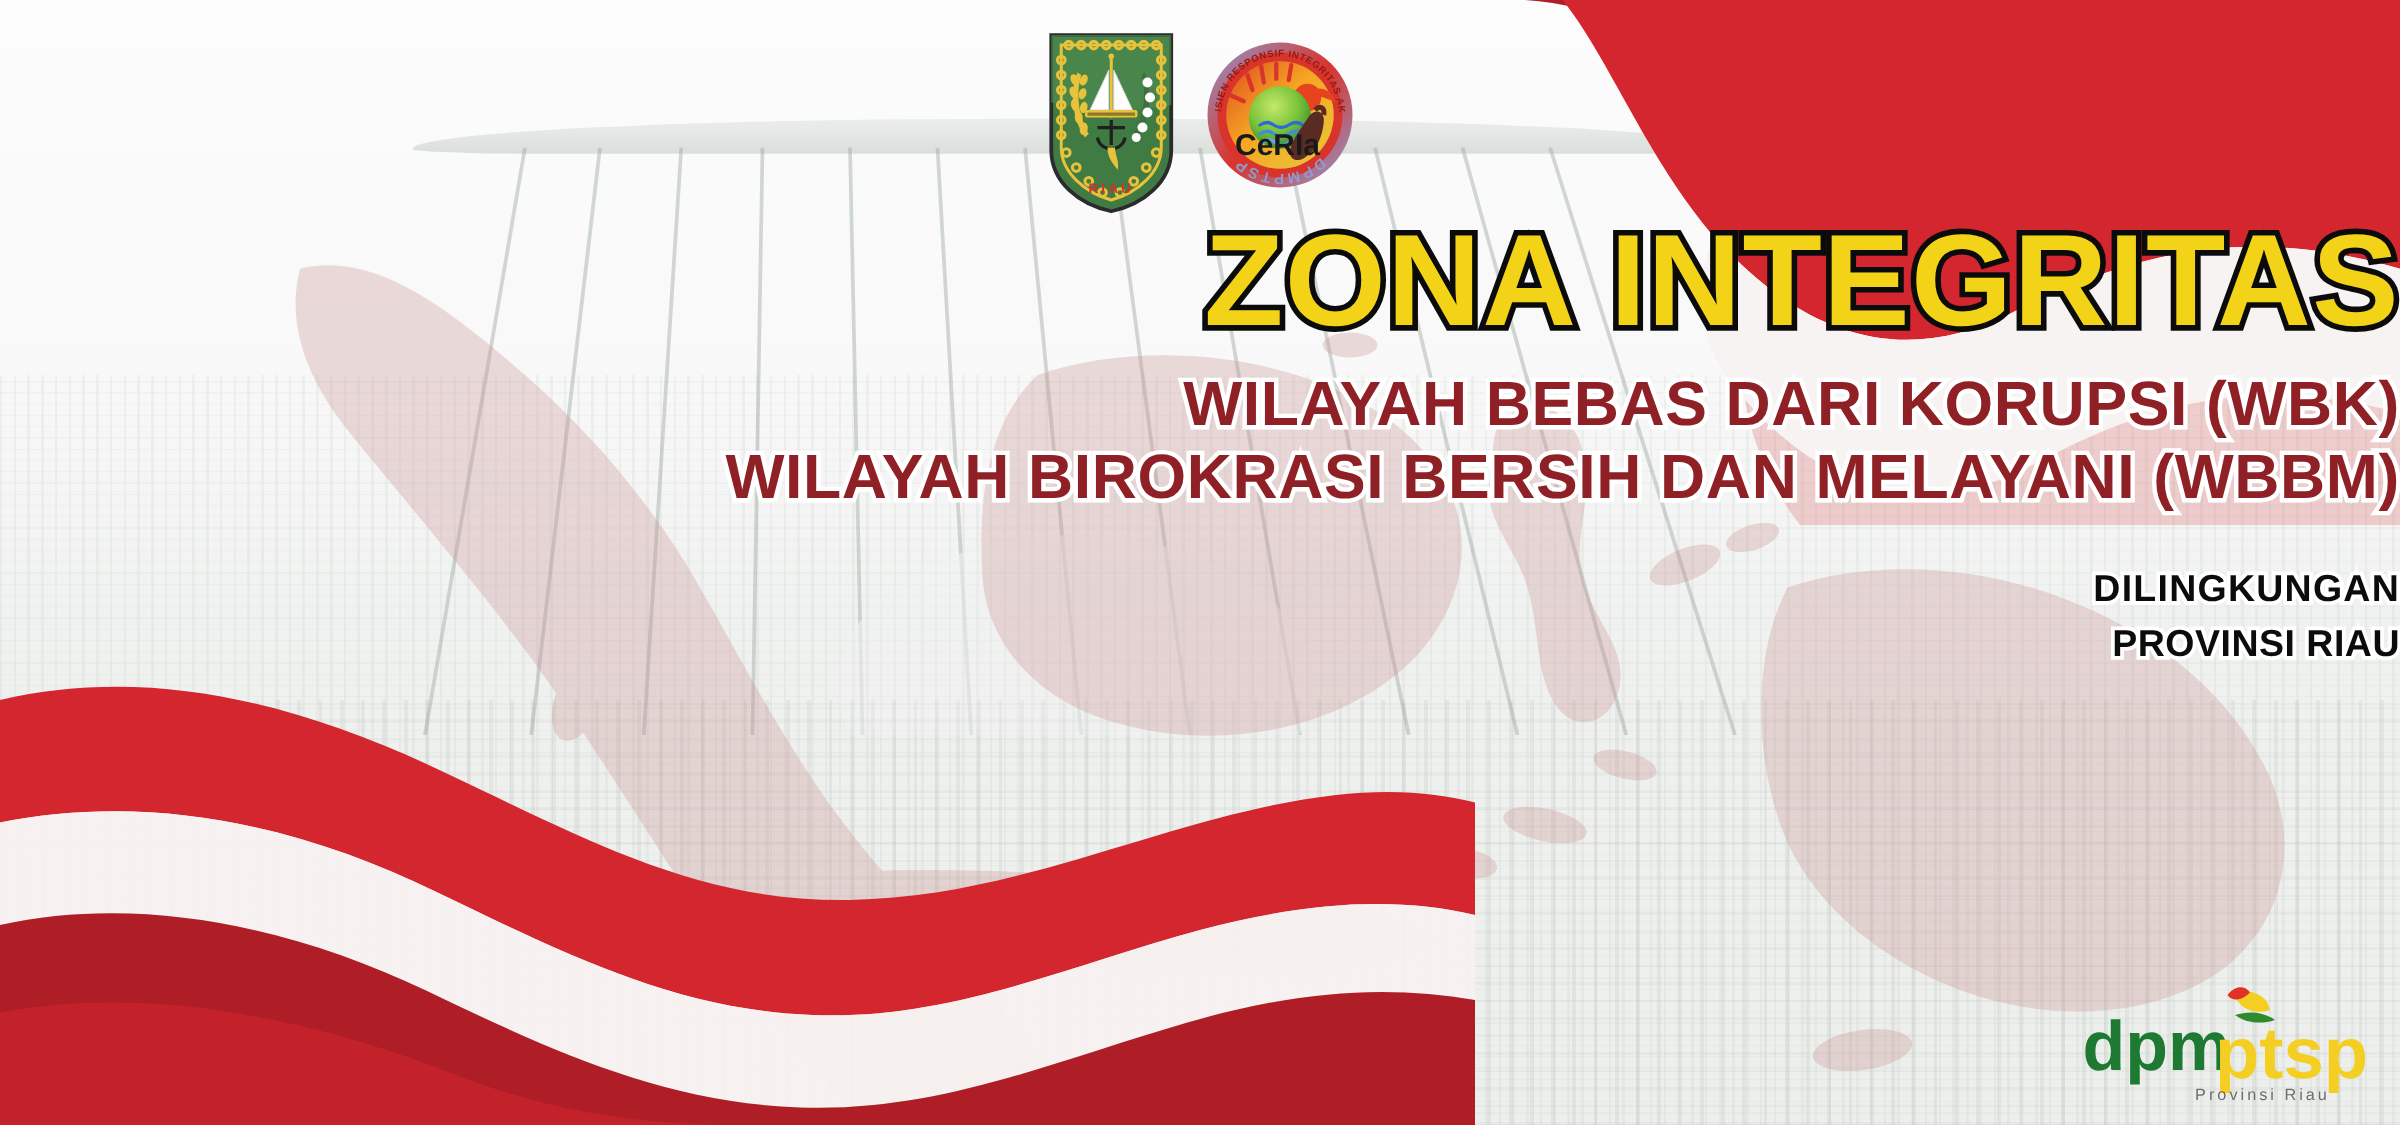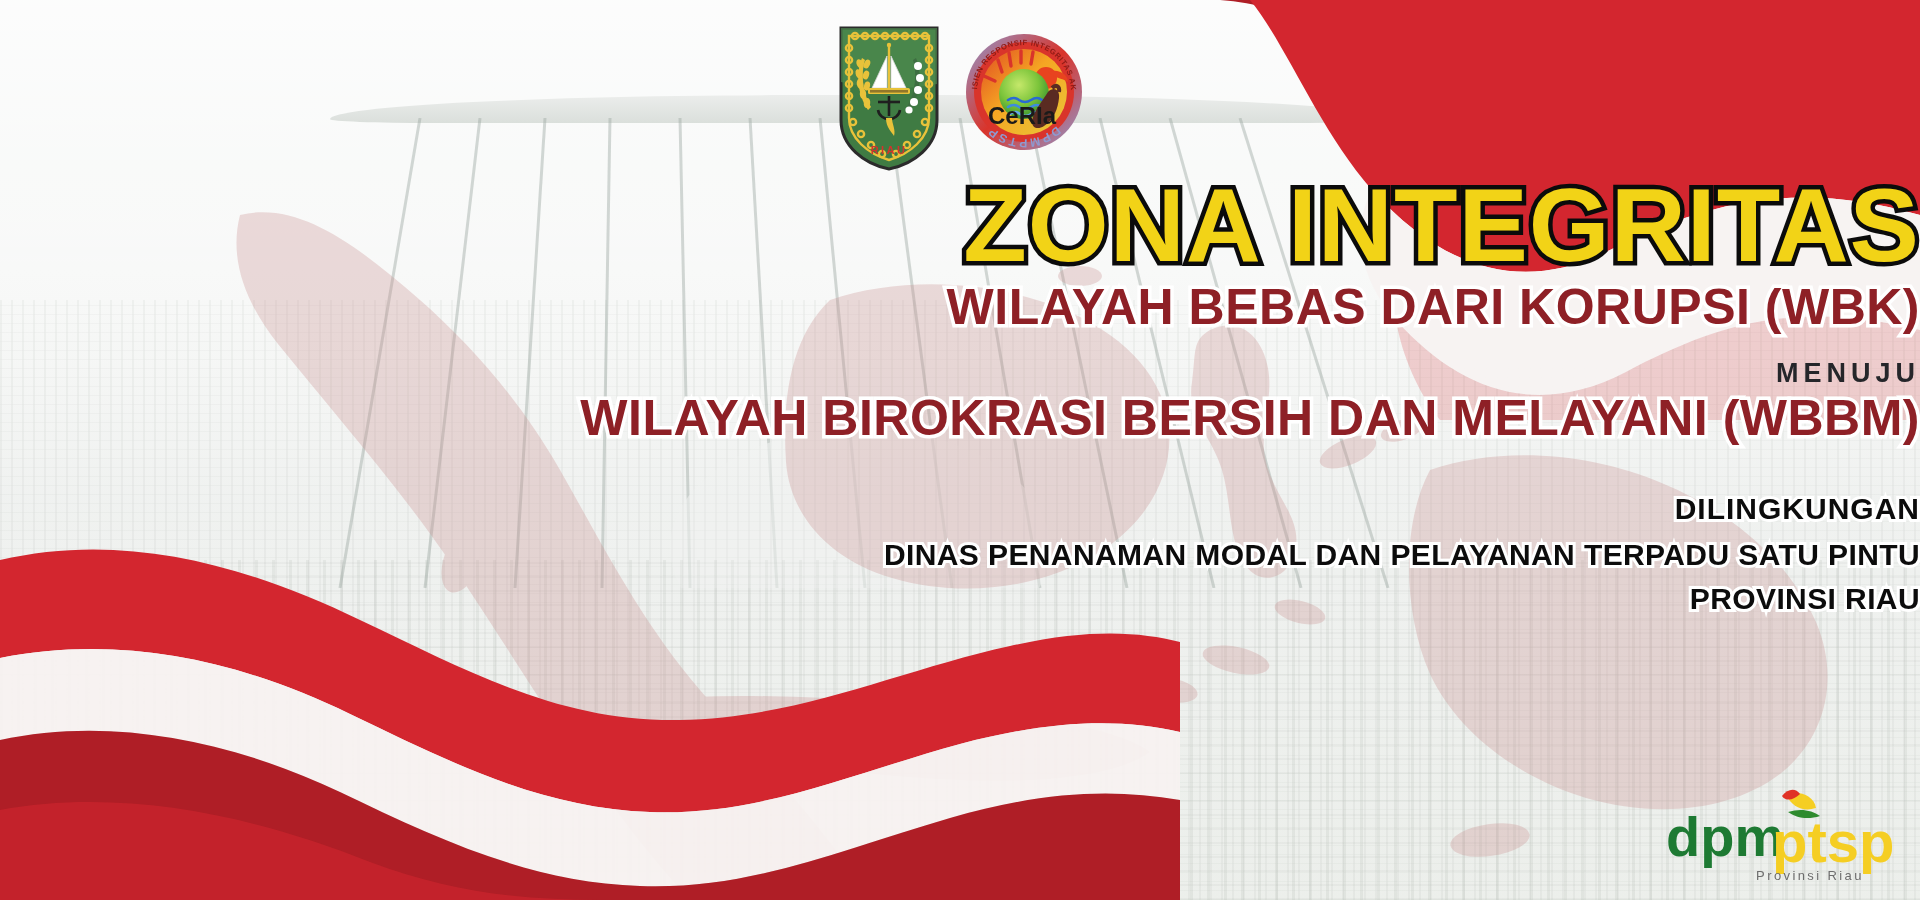--- a/index.html
+++ b/index.html
@@ -73,20 +73,21 @@
     font-size:104px;
     font-weight:900;
     letter-spacing:1px;
     color:#F2D317;
     line-height:1.02;
     -webkit-text-stroke:9px #0b0b0b;
     paint-order:stroke fill;
     text-transform:uppercase;
   }
   .t-wbk {
+    margin-top:16px;
     font-size:50px; font-weight:900; letter-spacing:.5px;
     color:#8E2026;
     -webkit-text-stroke:7px #ffffff;
     paint-order:stroke fill;
     text-transform:uppercase;
   }
   .t-menuju {
     margin-top:22px;
     font-size:27px; font-weight:900; letter-spacing:5px;
     color:#25262a;
@@ -380,24 +381,22 @@
         <textPath href="#ringArcBot" startOffset="50%" text-anchor="middle">DPMPTSP</textPath>
       </text>
 
       <text x="58" y="92" text-anchor="middle" font-family="Liberation Sans, sans-serif" font-size="24" font-weight="bold" fill="#1a1a1a">CeRIa</text>
     </svg>
   </div>
 
   <div class="content">
     <div class="t-zona">ZONA INTEGRITAS</div>
     <div class="t-wbk">WILAYAH BEBAS DARI KORUPSI (WBK)</div>
-    <div class="t-menuju">MENUJU</div>
     <div class="t-wbbm">WILAYAH BIROKRASI BERSIH DAN MELAYANI (WBBM)</div>
     <div class="t-dilingkungan">DILINGKUNGAN</div>
-    <div class="t-dinas">DINAS PENANAMAN MODAL DAN PELAYANAN TERPADU SATU PINTU</div>
     <div class="t-provinsi">PROVINSI RIAU</div>
   </div>
 
   <svg class="dpm-logo" viewBox="0 0 236 104">
 
     <g>
       <path d="M128 12 C142 8 156 14 158 26 C146 30 134 26 128 12 Z" fill="#F5CE23"></path>
       <path d="M124 14 C130 6 138 6 142 12 C136 18 128 20 124 14 Z" fill="#E03226"></path>
       <path d="M130 30 C142 26 154 28 162 34 C150 38 138 36 130 30 Z" fill="#2E8B2E"></path>
     </g>

